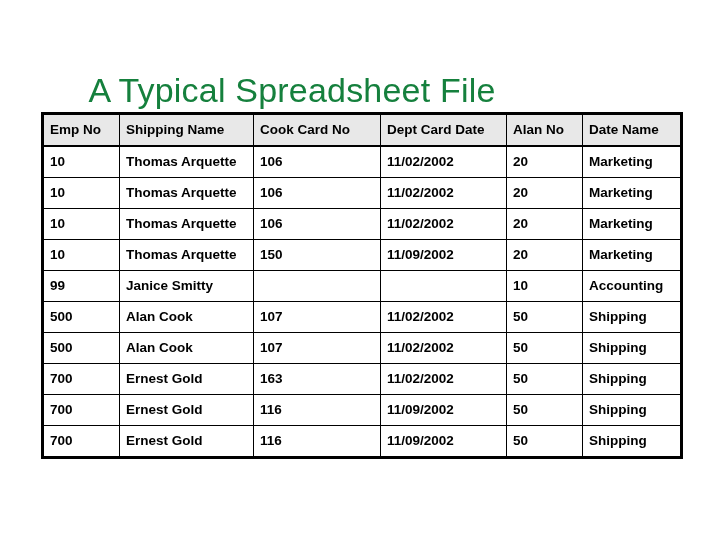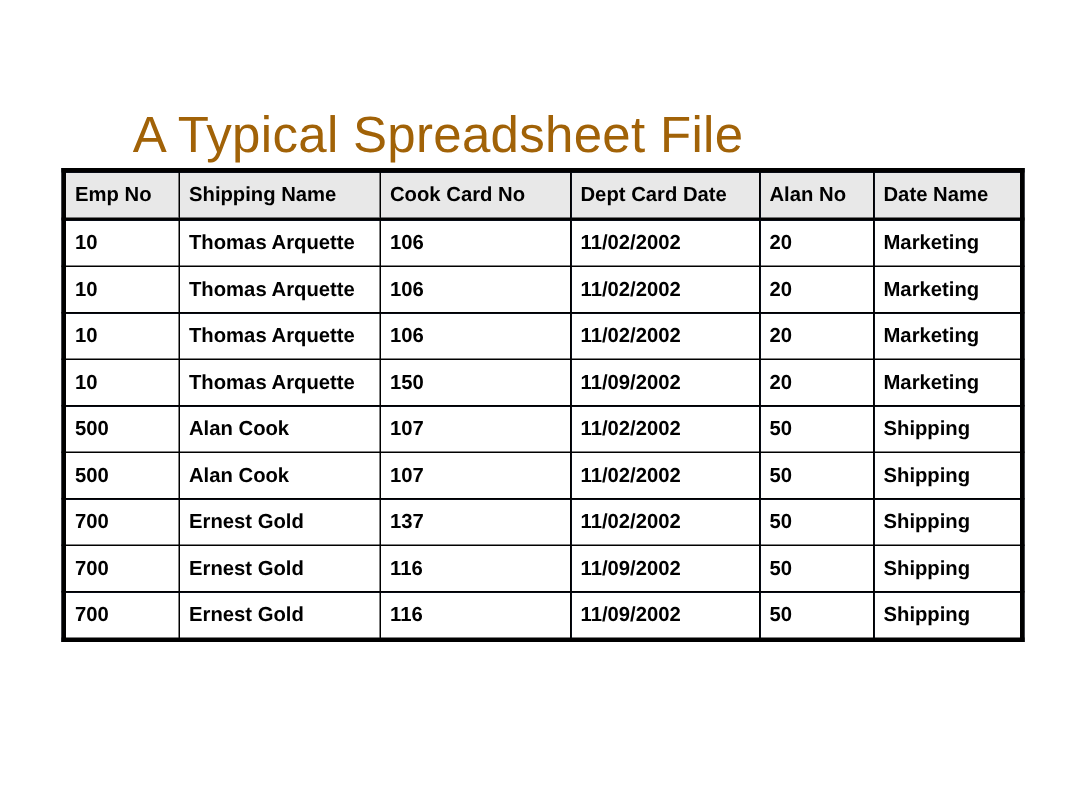--- a/index.html
+++ b/index.html
@@ -20,38 +20,38 @@
   #slide-title {
     position: absolute;
     left: 0;
     top: 44px;
     width: 584px;
     text-align: center;
     font-size: 34px;
     font-weight: 400;
     line-height: 46px;
     letter-spacing: 0.2px;
-    color: #a16207;
+    color: #15803d;
     white-space: nowrap;
   }
 
   
   #spreadsheet-table-wrap {
     position: absolute;
     left: 41px;
     top: 112px;
     width: 639px;
   }
 
   table.sheet {
     border-collapse: collapse;
     table-layout: fixed;
     width: 639px;
     border: 3px solid #000000;
-    background: #0f172a;
+    background: #a3a3a3;
   }
 
   table.sheet col.c-emp-no        { width: 77px;  }
   table.sheet col.c-emp-name      { width: 134px; }
   table.sheet col.c-card-no       { width: 127px; }
   table.sheet col.c-card-date     { width: 126px; }
   table.sheet col.c-dept-no       { width: 76px;  }
   table.sheet col.c-dept-name     { width: 99px;  }
 
   table.sheet th,
@@ -142,39 +142,47 @@
         </tr>
         <tr>
           <td>10</td>
           <td>Thomas Arquette</td>
           <td>150</td>
           <td>11/09/2002</td>
           <td>20</td>
           <td>Marketing</td>
         </tr>
         <tr>
+          <td>99</td>
+          <td>Janice Smitty</td>
+          <td class="cell-empty"></td>
+          <td class="cell-empty"></td>
+          <td>10</td>
+          <td>Accounting</td>
+        </tr>
+        <tr>
           <td>500</td>
           <td>Alan Cook</td>
           <td>107</td>
           <td>11/02/2002</td>
           <td>50</td>
           <td>Shipping</td>
         </tr>
         <tr>
           <td>500</td>
           <td>Alan Cook</td>
           <td>107</td>
           <td>11/02/2002</td>
           <td>50</td>
           <td>Shipping</td>
         </tr>
         <tr>
           <td>700</td>
           <td>Ernest Gold</td>
-          <td>137</td>
+          <td>163</td>
           <td>11/02/2002</td>
           <td>50</td>
           <td>Shipping</td>
         </tr>
         <tr>
           <td>700</td>
           <td>Ernest Gold</td>
           <td>116</td>
           <td>11/09/2002</td>
           <td>50</td>

